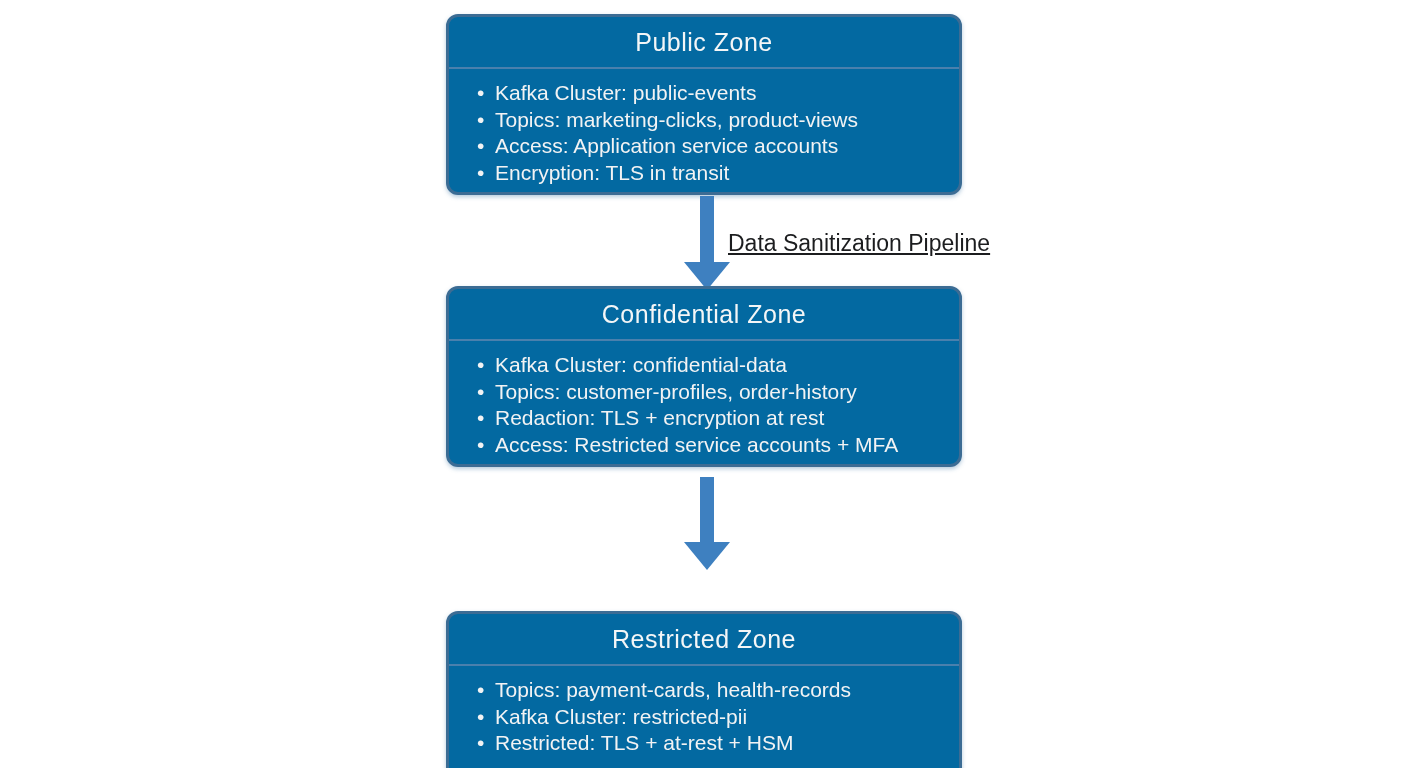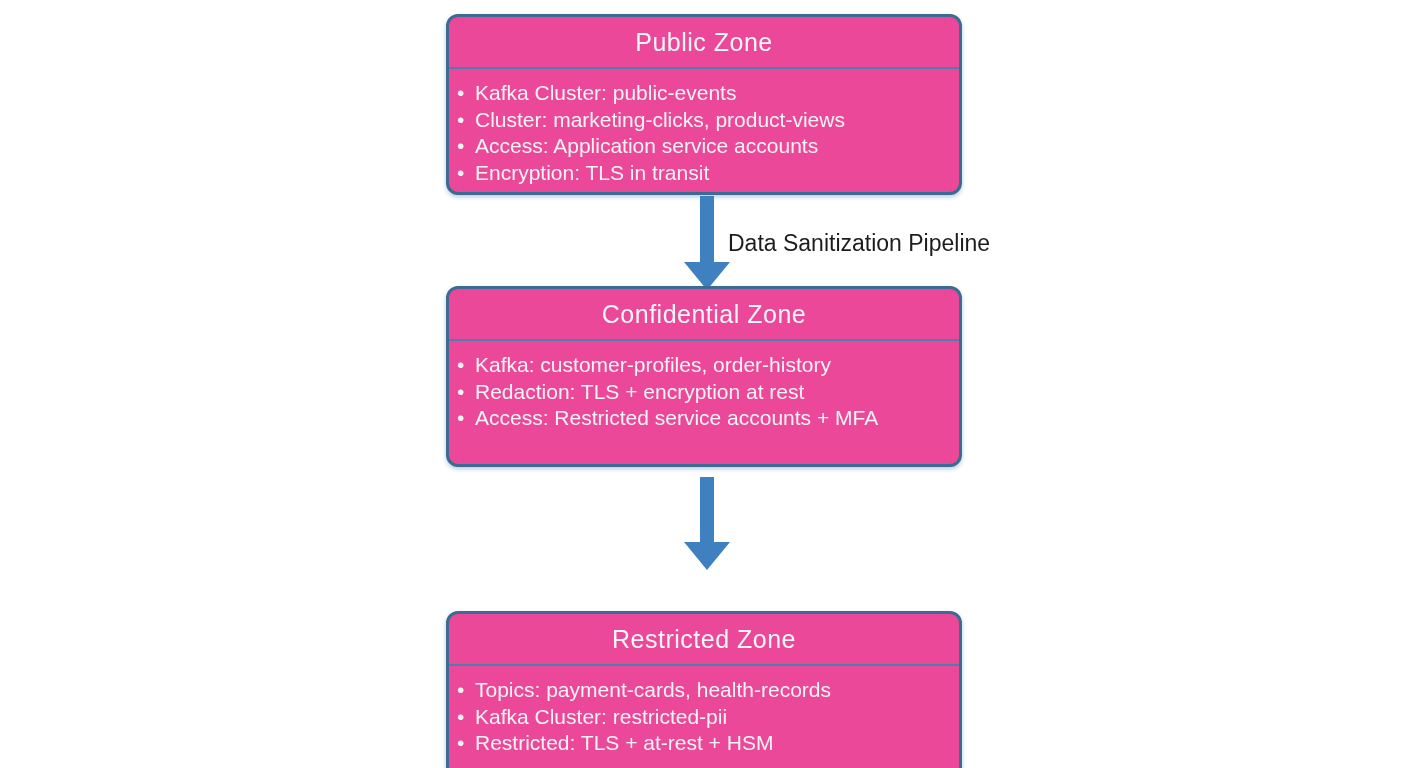--- a/index.html
+++ b/index.html
@@ -14,40 +14,40 @@
     height: 768px;
     background: #ffffff;
     overflow: hidden;
   }
   
   .zone {
     position: absolute;
     left: 446px;
     width: 516px;
     box-sizing: border-box;
-    background: #ec4899;
+    background: #0369a1;
     border: 3px solid #3c6c94;
     border-radius: 12px;
     box-shadow: 0 2px 4px rgba(90, 140, 180, 0.45);
     overflow: hidden;
   }
   .zone-header {
     height: 50px;
     display: flex;
     align-items: center;
     justify-content: center;
     color: #f4f6f7;
     font-size: 25px;
     font-weight: 500;
     letter-spacing: 0.5px;
     border-bottom: 2px solid #4a80ad;
   }
   .zone-body {
     margin: 0;
-    padding: 11px 16px 12px 26px;
+    padding: 11px 16px 12px 46px;
     list-style: none;
   }
   .zone-body li {
     position: relative;
     color: #f2f3f4;
     font-size: 21px;
     line-height: 26.5px;
     white-space: nowrap;
   }
   .zone-body li::before {
@@ -90,48 +90,49 @@
 
   
   .arrow-label {
     position: absolute;
     left: 728px;
     color: #1c1d1f;
     font-size: 23px;
     font-weight: 400;
     white-space: nowrap;
   }
-  .arrow-label-1 { top: 230px; }
+  .arrow-label-1 { top: 230px; text-decoration: underline; }
   .arrow-label-2 { top: 511px; }
 </style>
 </head>
 <body>
 
 <div class="stage">
 
   <div class="zone zone-public">
     <div class="zone-header">Public Zone</div>
     <ul class="zone-body">
       <li>Kafka Cluster: public-events</li>
-      <li>Cluster: marketing-clicks, product-views</li>
+      <li>Topics: marketing-clicks, product-views</li>
       <li>Access: Application service accounts</li>
       <li>Encryption: TLS in transit</li>
     </ul>
   </div>
 
   <div class="arrow arrow-1">
     <div class="arrow-shaft"></div>
     <div class="arrow-head"></div>
   </div>
   <div class="arrow-label arrow-label-1">Data Sanitization Pipeline</div>
 
   <div class="zone zone-confidential">
     <div class="zone-header">Confidential Zone</div>
     <ul class="zone-body">
-      <li>Kafka: customer-profiles, order-history</li>
+      <li>Kafka Cluster: confidential-data</li>
+      <li>Topics: customer-profiles, order-history</li>
       <li>Redaction: TLS + encryption at rest</li>
       <li>Access: Restricted service accounts + MFA</li>
     </ul>
   </div>
 
   <div class="arrow arrow-2">
     <div class="arrow-shaft"></div>
     <div class="arrow-head"></div>
   </div>
 

